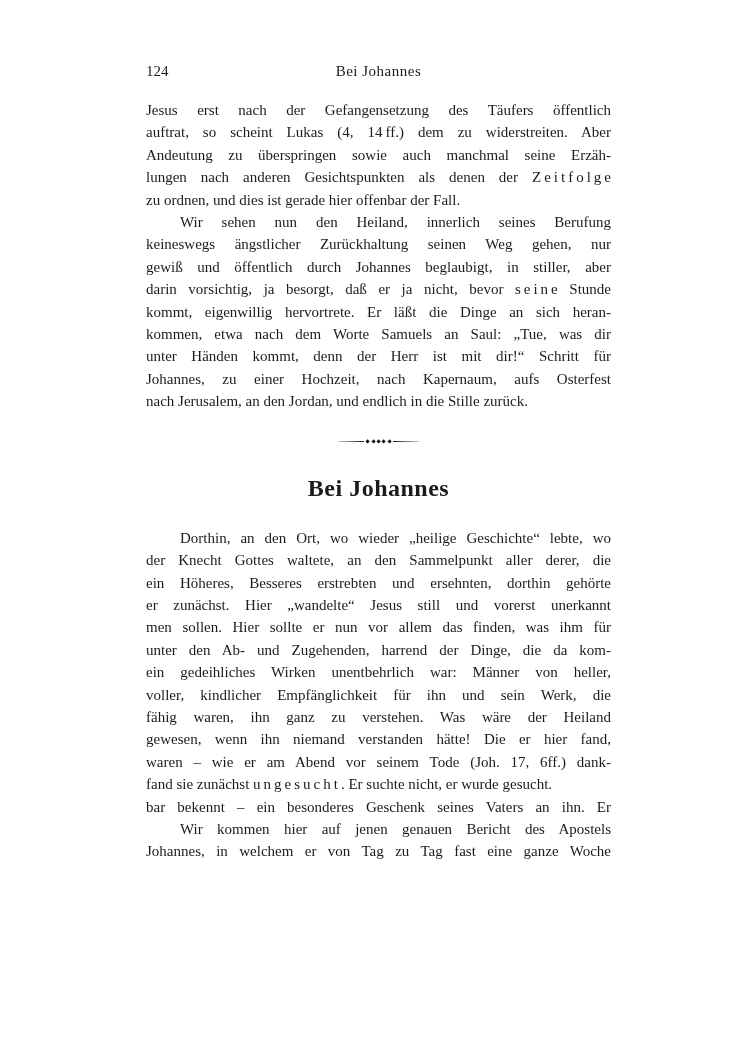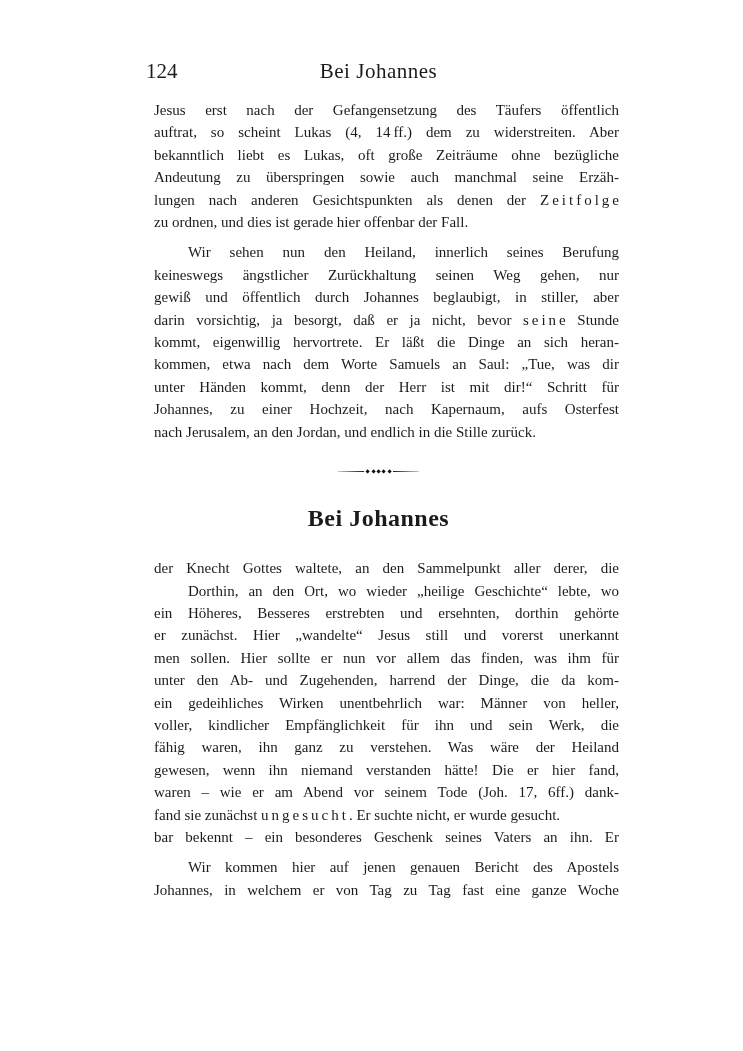--- a/index.html
+++ b/index.html
@@ -15,35 +15,35 @@
     background: #ffffff;
     padding: 60px 132px 0 146px;
     font-family: "Liberation Serif", "DejaVu Serif", serif;
     color: #1b1b1b;
     overflow: hidden;
   }
   .page-header {
     position: relative;
     height: 22px;
     line-height: 22px;
-    font-size: 21px;
+    font-size: 15px;
     margin-bottom: 17px;
   }
   .page-number {
     position: absolute;
     left: 0;
     top: 0;
   }
   .running-title {
     display: block;
     text-align: center;
     letter-spacing: 0.5px;
   }
   .para {
-    margin: 8px;
+    margin: 0;
     font-size: 15px;
   }
   .line {
     width: 465px;
     line-height: 22.4px;
     text-align: justify;
     text-align-last: justify;
     white-space: normal;
     hyphens: none;
   }
@@ -95,21 +95,20 @@
 <div class="page">
 
   <div class="page-header">
     <span class="page-number">124</span>
     <span class="running-title">Bei Johannes</span>
   </div>
 
   <div class="para">
       <div class="line">Jesus erst nach der Gefangensetzung des Täufers öffentlich</div>
       <div class="line">auftrat, so scheint Lukas (4, 14 ff.) dem zu widerstreiten. Aber</div>
-      <div class="line">bekanntlich liebt es Lukas, oft große Zeiträume ohne bezügliche</div>
       <div class="line">Andeutung zu überspringen sowie auch manchmal seine Erzäh-</div>
       <div class="line">lungen nach anderen Gesichtspunkten als denen der Z e i t f o l g e</div>
       <div class="line lastline">zu ordnen, und dies ist gerade hier offenbar der Fall.</div>
     </div>
   <div class="para">
       <div class="line indent">Wir sehen nun den Heiland, innerlich seines Berufung</div>
       <div class="line">keineswegs ängstlicher Zurückhaltung seinen Weg gehen, nur</div>
       <div class="line">gewiß und öffentlich durch Johannes beglaubigt, in stiller, aber</div>
       <div class="line">darin vorsichtig, ja besorgt, daß er ja nicht, bevor s e i n e Stunde</div>
       <div class="line">kommt, eigenwillig hervortrete. Er läßt die Dinge an sich heran-</div>
@@ -127,22 +126,22 @@
         <i></i>
         <i></i>
         <i></i>
     </span>
     <span class="orn-line right"></span>
   </div>
 
   <h2 class="section-heading">Bei Johannes</h2>
 
   <div class="para">
+      <div class="line indent">Dorthin, an den Ort, wo wieder „heilige Geschichte“ lebte, wo</div>
       <div class="line">der Knecht Gottes waltete, an den Sammelpunkt aller derer, die</div>
-      <div class="line indent">Dorthin, an den Ort, wo wieder „heilige Geschichte“ lebte, wo</div>
       <div class="line">ein Höheres, Besseres erstrebten und ersehnten, dorthin gehörte</div>
       <div class="line">er zunächst. Hier „wandelte“ Jesus still und vorerst unerkannt</div>
       <div class="line">men sollen. Hier sollte er nun vor allem das finden, was ihm für</div>
       <div class="line">unter den Ab- und Zugehenden, harrend der Dinge, die da kom-</div>
       <div class="line">ein gedeihliches Wirken unentbehrlich war: Männer von heller,</div>
       <div class="line">voller, kindlicher Empfänglichkeit für ihn und sein Werk, die</div>
       <div class="line">fähig waren, ihn ganz zu verstehen. Was wäre der Heiland</div>
       <div class="line">gewesen, wenn ihn niemand verstanden hätte! Die er hier fand,</div>
       <div class="line">waren – wie er am Abend vor seinem Tode (Joh. 17, 6ff.) dank-</div>
       <div class="line lastline">fand sie zunächst u n g e s u c h t . Er suchte nicht, er wurde gesucht.</div>

